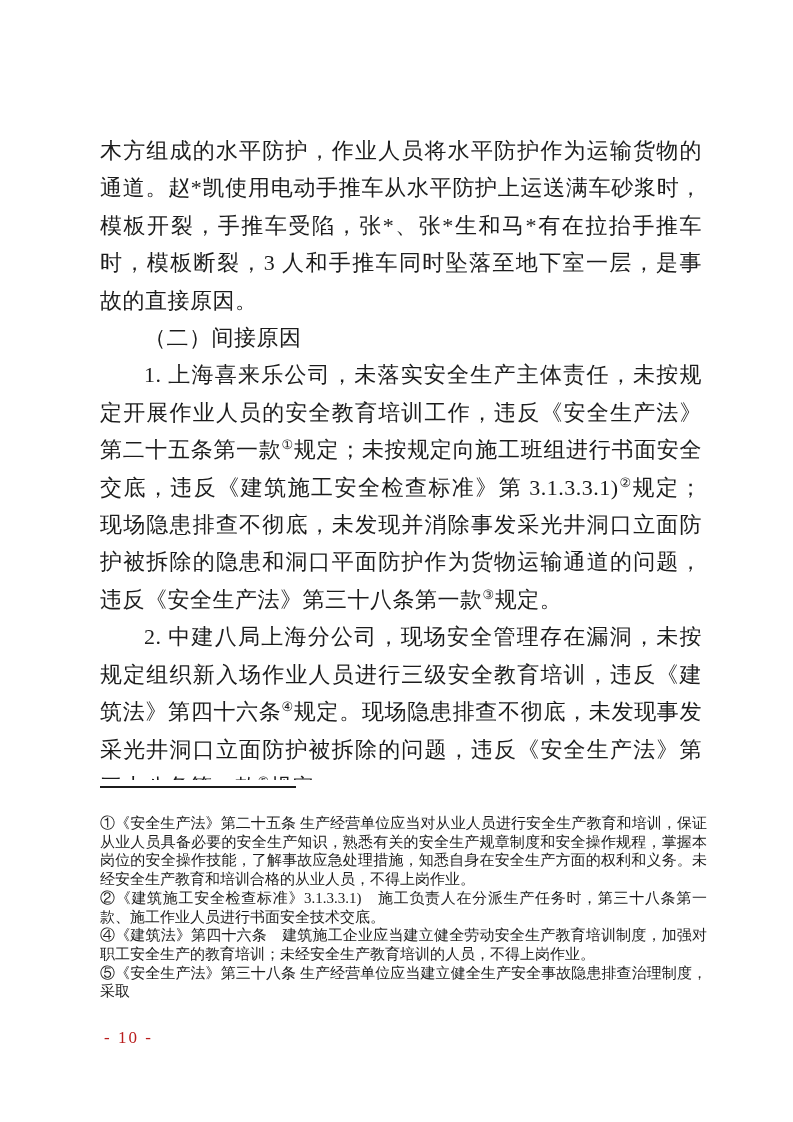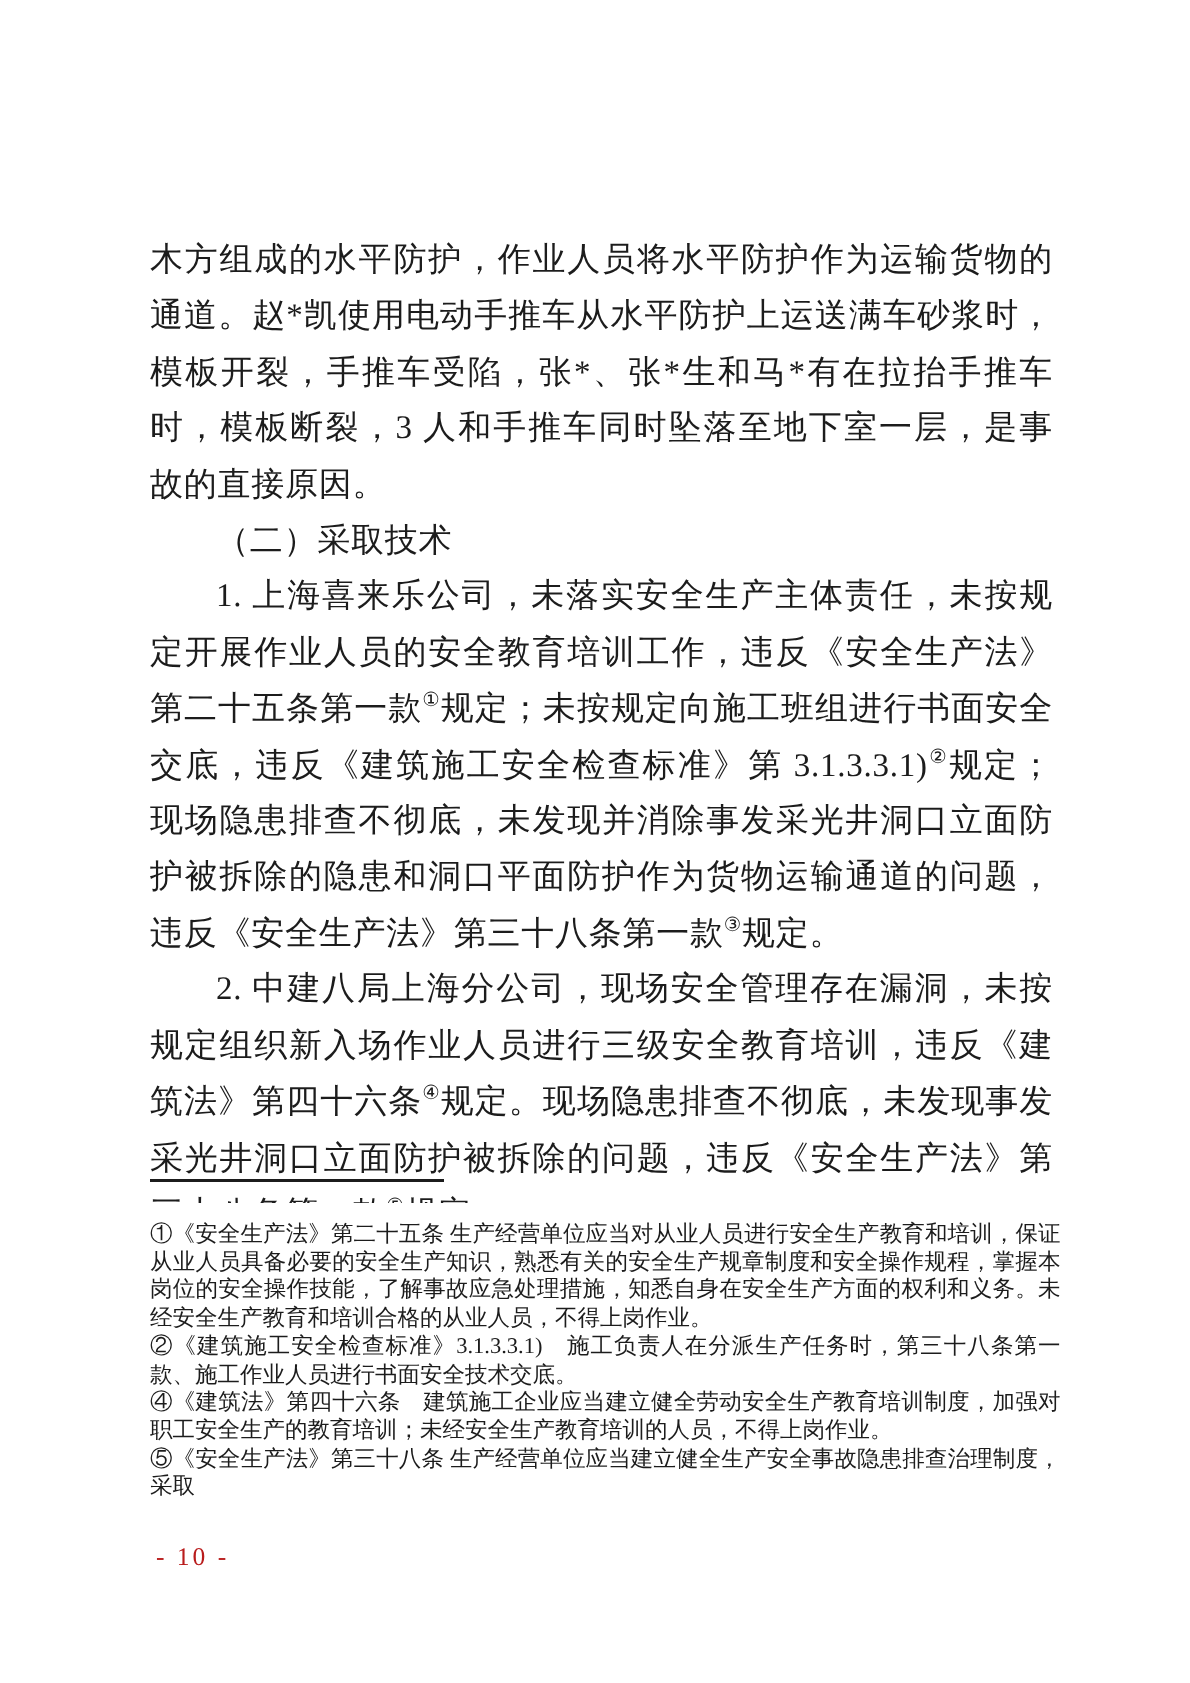--- a/index.html
+++ b/index.html
@@ -12,21 +12,21 @@
     width: 793px;
     height: 1122px;
     background: #ffffff;
     color: #1c1c1c;
     font-family: "Liberation Serif", "DejaVu Serif", serif;
     overflow: hidden;
   }
   .body-text {
     position: absolute;
     left: 100px;
-    top: 154px;
+    top: 132px;
     width: 602px;
     height: 648px;
     overflow: hidden;
     font-size: 22px;
     line-height: 37.4px;
     text-align: justify;
     letter-spacing: 0.5px;
   }
   .body-text p {
     margin: 0;
@@ -72,21 +72,21 @@
     color: #b91c1c;
   }
 </style>
 </head>
 <body>
 
 <div class="page">
 
   <div class="body-text">
     <p><span>木方组成的水平防护，作业人员将水平防护作为运输货物的通道。赵*凯使用电动手推车从水平防护上运送满车砂浆时，模板开裂，手推车受陷，张*、张*生和马*有在拉抬手推车时，模板断裂，3 人和手推车同时坠落至地下室一层，是事故的直接原因。</span></p>
-    <p class="indent"><span>（二）采取技术</span></p>
+    <p class="indent"><span>（二）间接原因</span></p>
     <p class="indent"><span>1. 上海喜来乐公司，未落实安全生产主体责任，未按规定开展作业人员的安全教育培训工作，违反《安全生产法》第二十五条第一款</span><sup class="fref">①</sup><span>规定；未按规定向施工班组进行书面安全交底，违反《建筑施工安全检查标准》第 3.1.3.3.1)</span><sup class="fref">②</sup><span>规定；现场隐患排查不彻底，未发现并消除事发采光井洞口立面防护被拆除的隐患和洞口平面防护作为货物运输通道的问题，违反《安全生产法》第三十八条第一款</span><sup class="fref">③</sup><span>规定。</span></p>
     <p class="indent"><span>2. 中建八局上海分公司，现场安全管理存在漏洞，未按规定组织新入场作业人员进行三级安全教育培训，违反《建筑法》第四十六条</span><sup class="fref">④</sup><span>规定。现场隐患排查不彻底，未发现事发采光井洞口立面防护被拆除的问题，违反《安全生产法》第三十八条第一款</span><sup class="fref">⑤</sup><span>规定。</span></p>
   </div>
 
   <div class="footnote-rule"></div>
 
   <div class="footnotes">
     <p>①《安全生产法》第二十五条 生产经营单位应当对从业人员进行安全生产教育和培训，保证从业人员具备必要的安全生产知识，熟悉有关的安全生产规章制度和安全操作规程，掌握本岗位的安全操作技能，了解事故应急处理措施，知悉自身在安全生产方面的权利和义务。未经安全生产教育和培训合格的从业人员，不得上岗作业。</p>
     <p>②《建筑施工安全检查标准》3.1.3.3.1)　施工负责人在分派生产任务时，第三十八条第一款、施工作业人员进行书面安全技术交底。</p>
     <p>④《建筑法》第四十六条　建筑施工企业应当建立健全劳动安全生产教育培训制度，加强对职工安全生产的教育培训；未经安全生产教育培训的人员，不得上岗作业。</p>

